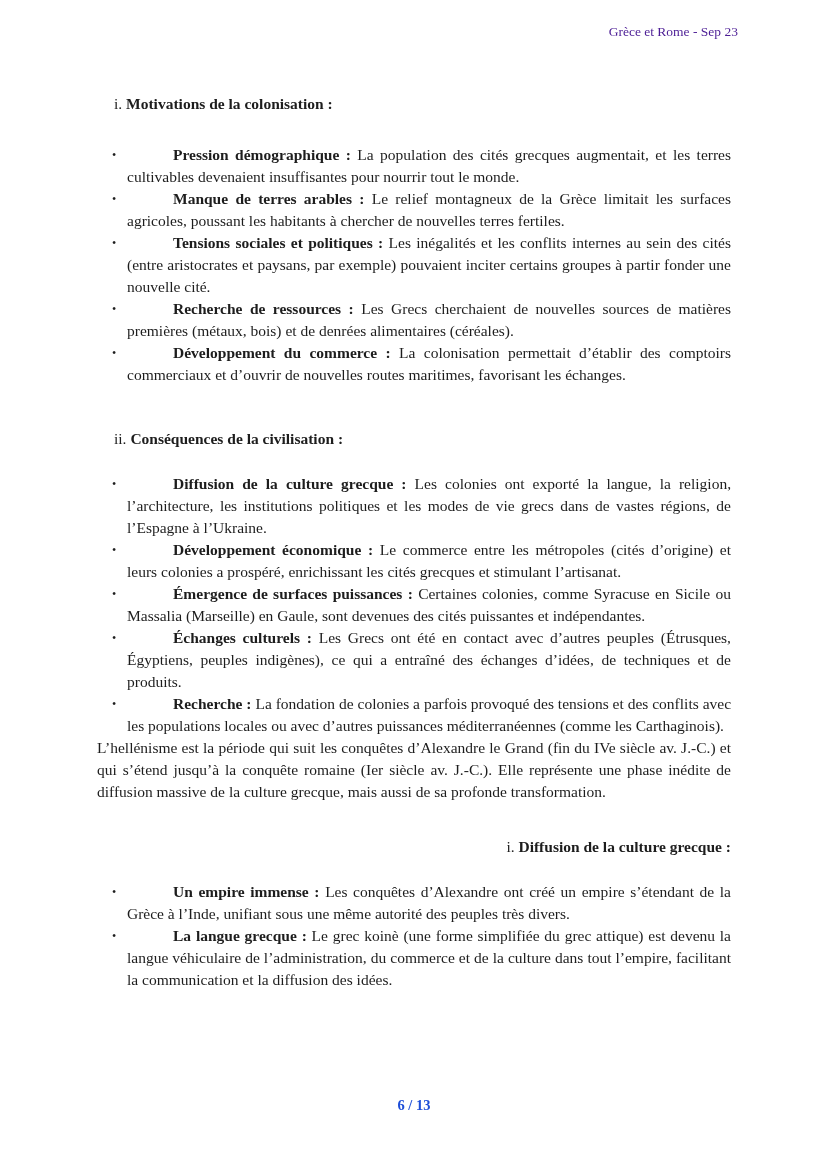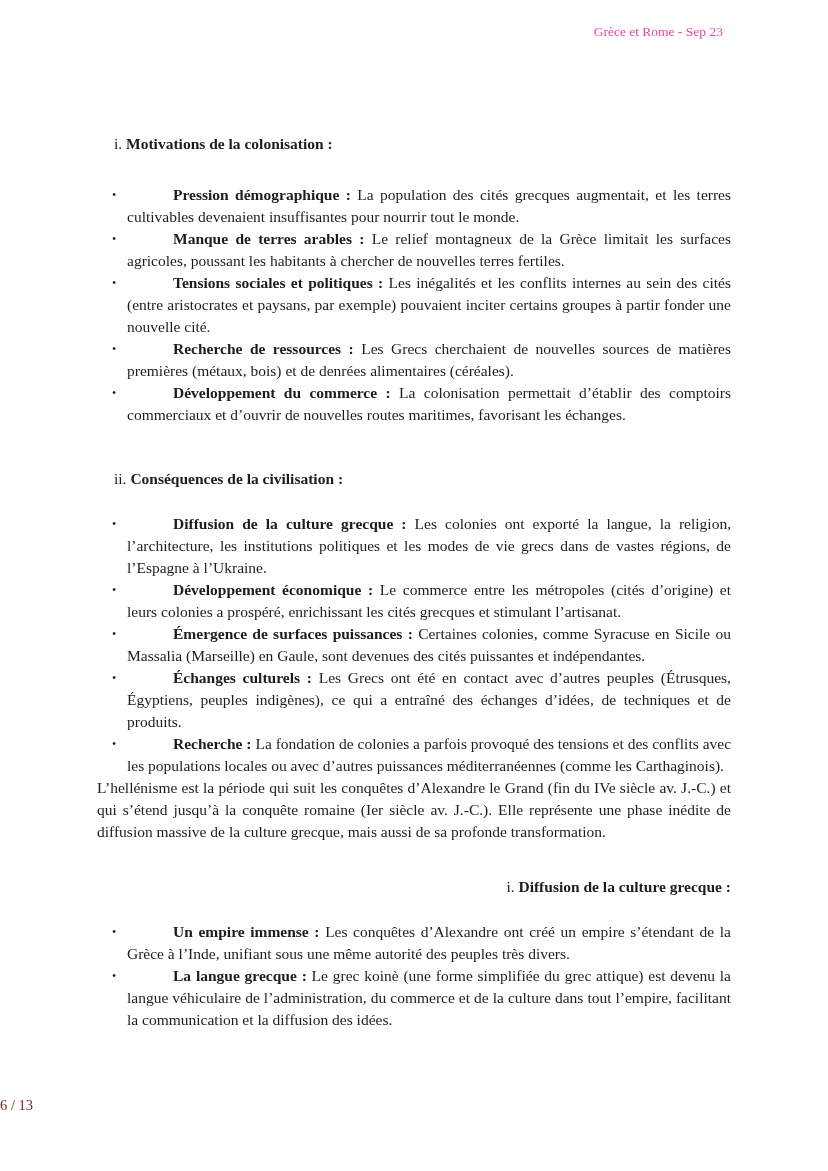--- a/index.html
+++ b/index.html
@@ -8,29 +8,29 @@
     position:relative;
     width:828px; height:1171px;
     background:#ffffff;
     font-family:"Liberation Serif","DejaVu Serif",serif;
     color:#1d1d1d;
     font-size:15.5px;
     line-height:22px;
     overflow:hidden;
   }
   .doc-header {
-    position:absolute; top:24px; right:105px;
-    font-size:13.5px; line-height:16px; color:#ec4899;
+    position:absolute; top:24px; right:90px;
+    font-size:13.5px; line-height:16px; color:#4c1d95;
   }
   .content {
     position:absolute; left:97px; top:0; width:634px;
   }
   .subheading { padding-left:17px; }
   .subheading b { font-weight:bold; }
-  .pt-sec1h  { padding-top:93px;margin-top:40px; }
+  .pt-sec1h  { padding-top:93px; }
   .pt-list1  { padding-top:29px; }
   .pt-sec2h  { padding-top:42px; }
   .pt-list2  { padding-top:23px; }
   .pt-concl  { padding-top:20px; }
   .pt-sec3h  { padding-top:21px; }
   .pt-sec4h  { padding-top:33px;text-align:right; }
   .pt-list3  { padding-top:23px; }
   ul.blist { list-style:none; }
   ul.blist li {
     position:relative;
@@ -43,21 +43,21 @@
   }
   ul.blist li b { font-weight:bold;margin-left:46px; }
   .para { text-align:justify; }
   .section-title-main {
     font-weight:bold;
     white-space:nowrap;
     letter-spacing:-0.35px;
   }
   .doc-footer {
     position:absolute; top:1094px; left:0; width:828px;
-    text-align:left; font-size:14.5px; color:#7f1d1d;
+    text-align:center; font-size:14.5px; color:#1d4ed8;font-weight:bold;
   }
 </style>
 </head>
 <body>
 
 <div class="page">
 
   <div class="doc-header">
     <span>Grèce et Rome - Sep 23</span>
   </div>

